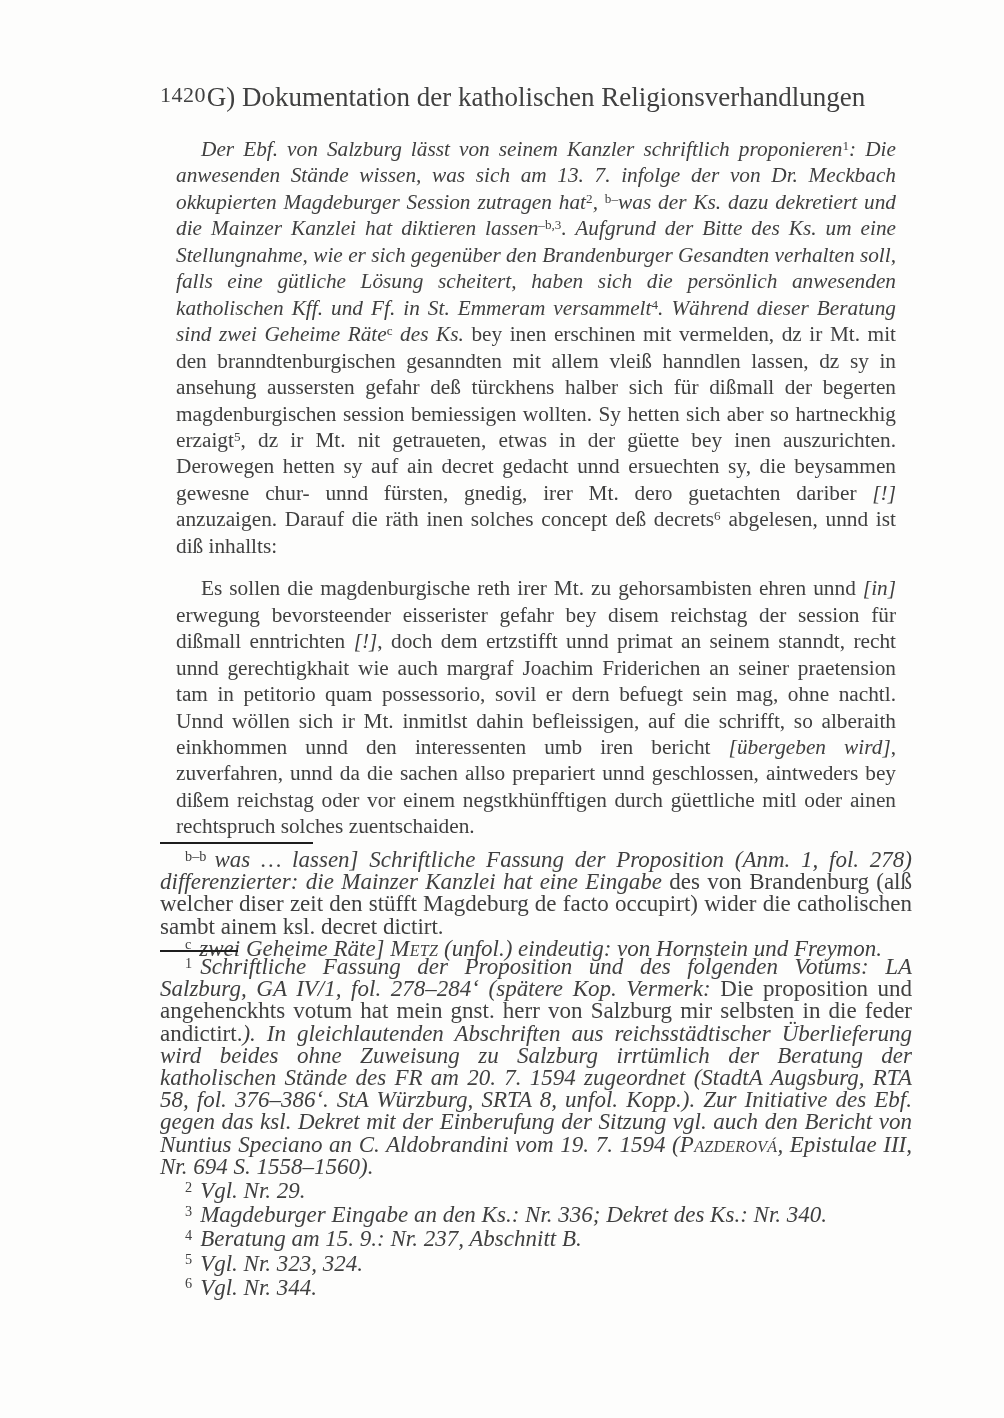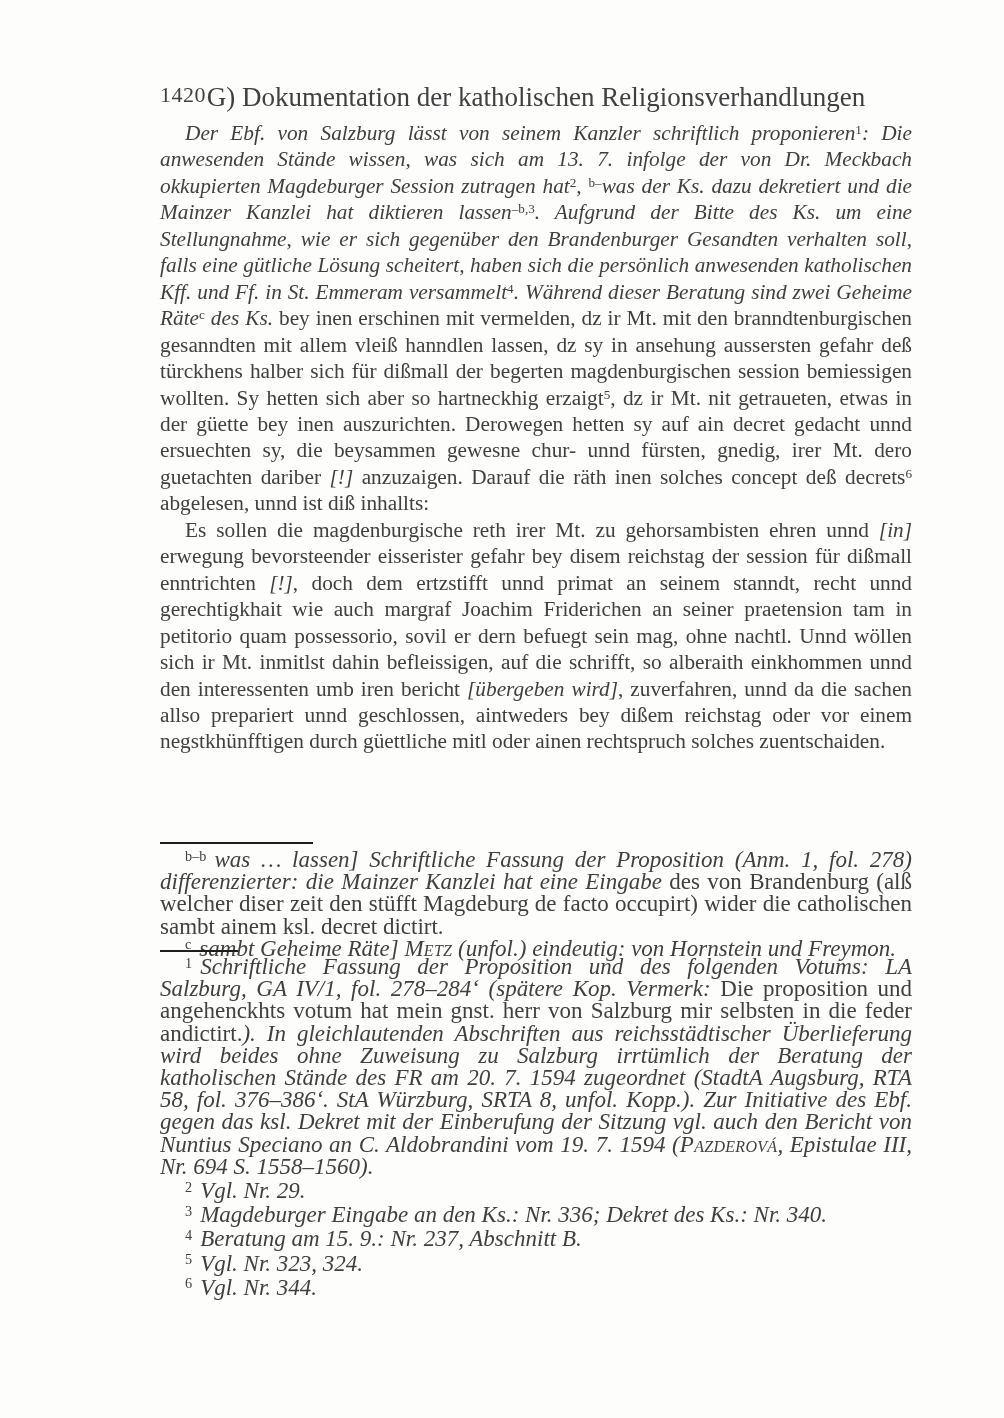--- a/index.html
+++ b/index.html
@@ -14,21 +14,21 @@
   }
   
   .header { position: absolute; top: 82px; left: 160px; width: 752px; height: 26px; }
   .pagenum { position: absolute; left: 0; top: 0; font-size: 22px; letter-spacing: 0.5px; }
   .runtitle { text-align: center; font-size: 27px; }
   
   .main {
     position: absolute; top: 120px; left: 160px; width: 752px;
     font-size: 21.3px; line-height: 26.45px; text-align: justify;
   }
-  .main p.para { margin: 0; text-indent: 25px; }
+  .main p.para { margin: 16px; text-indent: 25px; }
   .i   { font-style: italic; }
   .r   { font-style: normal; }
   .isc { font-style: italic; font-variant: small-caps; letter-spacing: 0.3px; }
   sup.sup {
     font-style: normal; font-size: 0.62em;
     vertical-align: baseline; position: relative; top: -0.45em; line-height: 0;
   }
   
   .rule { position: absolute; left: 160px; border-top: 2px solid #1d1d1d; height: 0; }
   .rule-apparatus { top: 842px; width: 153px; }
@@ -55,21 +55,21 @@
   </div>
 
   <div class="main" id="main-text">
       <p class="para"><span class="i">Der Ebf. von Salzburg lässt von seinem Kanzler schriftlich proponieren</span><sup class="sup">1</sup><span class="i">: Die anwesenden Stände wissen, was sich am 13. 7. infolge der von Dr. Meckbach okkupierten Magdeburger Session zutragen hat</span><sup class="sup">2</sup><span class="i">, </span><sup class="sup">b–</sup><span class="i">was der Ks. dazu dekretiert und die Mainzer Kanzlei hat diktieren lassen</span><sup class="sup">–b,3</sup><span class="i">. Aufgrund der Bitte des Ks. um eine Stellungnahme, wie er sich gegenüber den Brandenburger Gesandten verhalten soll, falls eine gütliche Lösung scheitert, haben sich die persönlich anwesenden katholischen Kff. und Ff. in St. Emmeram versammelt</span><sup class="sup">4</sup><span class="i">. Während dieser Beratung sind zwei Geheime Räte</span><sup class="sup">c</sup><span class="i"> des Ks. </span><span class="r">bey inen erschinen mit vermelden, dz ir Mt. mit den branndtenburgischen gesanndten mit allem vleiß hanndlen lassen, dz sy in ansehung aussersten gefahr deß türckhens halber sich für dißmall der begerten magdenburgischen session bemiessigen wollten. Sy hetten sich aber so hartneckhig erzaigt</span><sup class="sup">5</sup><span class="r">, dz ir Mt. nit getraueten, etwas in der güette bey inen auszurichten. Derowegen hetten sy auf ain decret gedacht unnd ersuechten sy, die beysammen gewesne chur- unnd fürsten, gnedig, irer Mt. dero guetachten dariber </span><span class="i">[!]</span><span class="r"> anzuzaigen. Darauf die räth inen solches concept deß decrets</span><sup class="sup">6</sup><span class="r"> abgelesen, unnd ist diß inhallts:</span></p>
       <p class="para"><span class="r">Es sollen die magdenburgische reth irer Mt. zu gehorsambisten ehren unnd </span><span class="i">[in]</span><span class="r"> erwegung bevorsteender eisserister gefahr bey disem reichstag der session für dißmall enntrichten </span><span class="i">[!]</span><span class="r">, doch dem ertzstifft unnd primat an seinem stanndt, recht unnd gerechtigkhait wie auch margraf Joachim Friderichen an seiner praetension tam in petitorio quam possessorio, sovil er dern befuegt sein mag, ohne nachtl. Unnd wöllen sich ir Mt. inmitlst dahin befleissigen, auf die schrifft, so alberaith einkhommen unnd den interessenten umb iren bericht </span><span class="i">[übergeben wird]</span><span class="r">, zuverfahren, unnd da die sachen allso prepariert unnd geschlossen, aintweders bey dißem reichstag oder vor einem negstkhünfftigen durch güettliche mitl oder ainen rechtspruch solches zuentschaiden.</span></p>
     </div>
 
   <div class="rule rule-apparatus"></div>
   <div class="notes notes-apparatus" id="apparatus-list">
       <div class="fnote"><sup class="sup marker">b–b</sup><span class="i">was … lassen] Schriftliche Fassung der Proposition (Anm. 1, fol. 278) differenzierter: die Mainzer Kanzlei hat eine Eingabe </span><span class="r">des von Brandenburg (alß welcher diser zeit den stüfft Magdeburg de facto occupirt) wider die catholischen sambt ainem ksl. decret dictirt.</span></div>
-      <div class="fnote"><sup class="sup marker">c</sup><span class="i">sambt Geheime Räte] </span><span class="isc">Metz</span><span class="i"> (unfol.) eindeutig: von Hornstein und Freymon.</span></div>
+      <div class="fnote"><sup class="sup marker">c</sup><span class="i">zwei Geheime Räte] </span><span class="isc">Metz</span><span class="i"> (unfol.) eindeutig: von Hornstein und Freymon.</span></div>
     </div>
 
   <div class="rule rule-footnotes"></div>
   <div class="notes notes-footnotes" id="footnote-list">
       <div class="fnote"><sup class="sup marker">1</sup><span class="i">Schriftliche Fassung der Proposition und des folgenden Votums: LA Salzburg, GA IV/1, fol. 278–284‘ (spätere Kop. Vermerk: </span><span class="r">Die proposition und angehenckhts votum hat mein gnst. herr von Salzburg mir selbsten in die feder andictirt.</span><span class="i">). In gleichlautenden Abschriften aus reichsstädtischer Überlieferung wird beides ohne Zuweisung zu Salzburg irrtümlich der Beratung der katholischen Stände des FR am 20. 7. 1594 zugeordnet (StadtA Augsburg, RTA 58, fol. 376–386‘. StA Würzburg, SRTA 8, unfol. Kopp.). Zur Initiative des Ebf. gegen das ksl. Dekret mit der Einberufung der Sitzung vgl. auch den Bericht von Nuntius Speciano an C. Aldobrandini vom 19. 7. 1594 (</span><span class="isc">Pazderová</span><span class="i">, Epistulae III, Nr. 694 S. 1558–1560).</span></div>
       <div class="fnote"><sup class="sup marker">2</sup><span class="i">Vgl. Nr. 29.</span></div>
       <div class="fnote"><sup class="sup marker">3</sup><span class="i">Magdeburger Eingabe an den Ks.: Nr. 336; Dekret des Ks.: Nr. 340.</span></div>
       <div class="fnote"><sup class="sup marker">4</sup><span class="i">Beratung am 15. 9.: Nr. 237, Abschnitt B.</span></div>
       <div class="fnote"><sup class="sup marker">5</sup><span class="i">Vgl. Nr. 323, 324.</span></div>
       <div class="fnote"><sup class="sup marker">6</sup><span class="i">Vgl. Nr. 344.</span></div>

